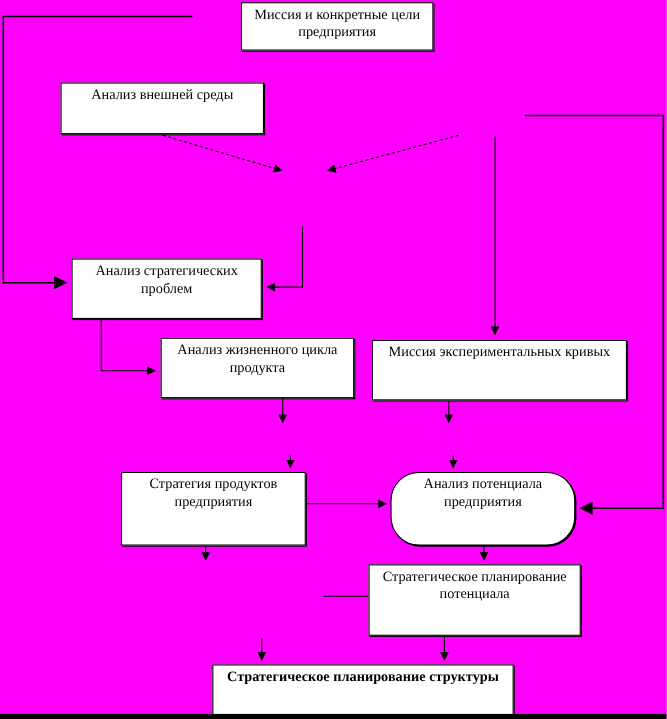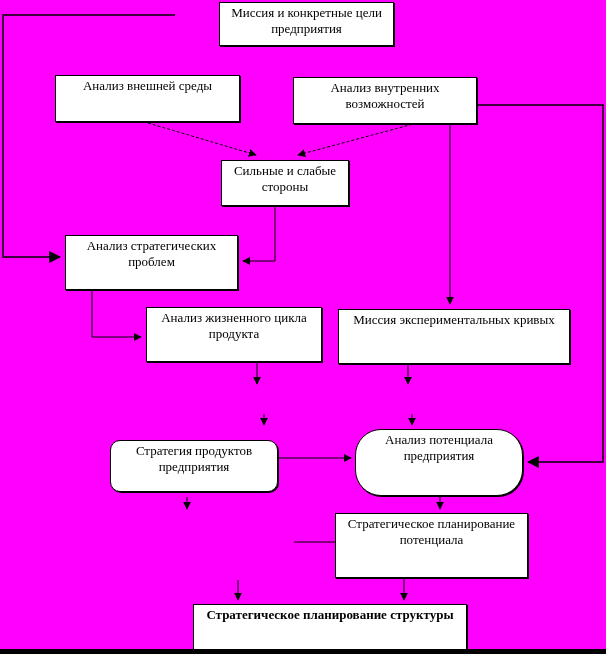--- a/index.html
+++ b/index.html
@@ -84,42 +84,36 @@
   </svg>
 
   <div class="node" style="left:175px; top:2px; width:175px; height:44px;margin-left:44px;">
     <span>Миссия и конкретные цели предприятия</span>
   </div>
 
   <div class="node" style="left:55px; top:75px; width:185px; height:47px;">
     <span>Анализ внешней среды</span>
   </div>
 
-  <div class="node" style="left:293px; top:77px; width:184px; height:47px;">
-    <span>Анализ внутренних возможностей</span>
-  </div>
 
-  <div class="node" style="left:221px; top:160px; width:128px; height:46px;">
-    <span>Сильные и слабые стороны</span>
-  </div>
 
   <div class="node" style="left:146px; top:307px; width:176px; height:55px;">
     <span>Анализ жизненного цикла продукта</span>
   </div>
 
   <div class="node" style="left:65px; top:235px; width:173px; height:55px;">
     <span>Анализ стратегических проблем</span>
   </div>
 
   <div class="node" style="left:338px; top:309px; width:232px; height:55px;">
     <span>Миссия экспериментальных кривых</span>
   </div>
 
 
-  <div class="node" style="left:110px; top:440px; width:168px; height:52px;border-radius:10px;">
+  <div class="node" style="left:110px; top:429px; width:168px; height:67px;">
     <span>Стратегия продуктов предприятия</span>
   </div>
 
   <div class="node" style="left:355px; top:429px; width:168px; height:67px;border-radius:26px;">
     <span>Анализ потенциала предприятия</span>
   </div>
 
 
   <div class="node" style="left:335px; top:513px; width:193px; height:65px;">
     <span>Стратегическое планирование потенциала</span>

